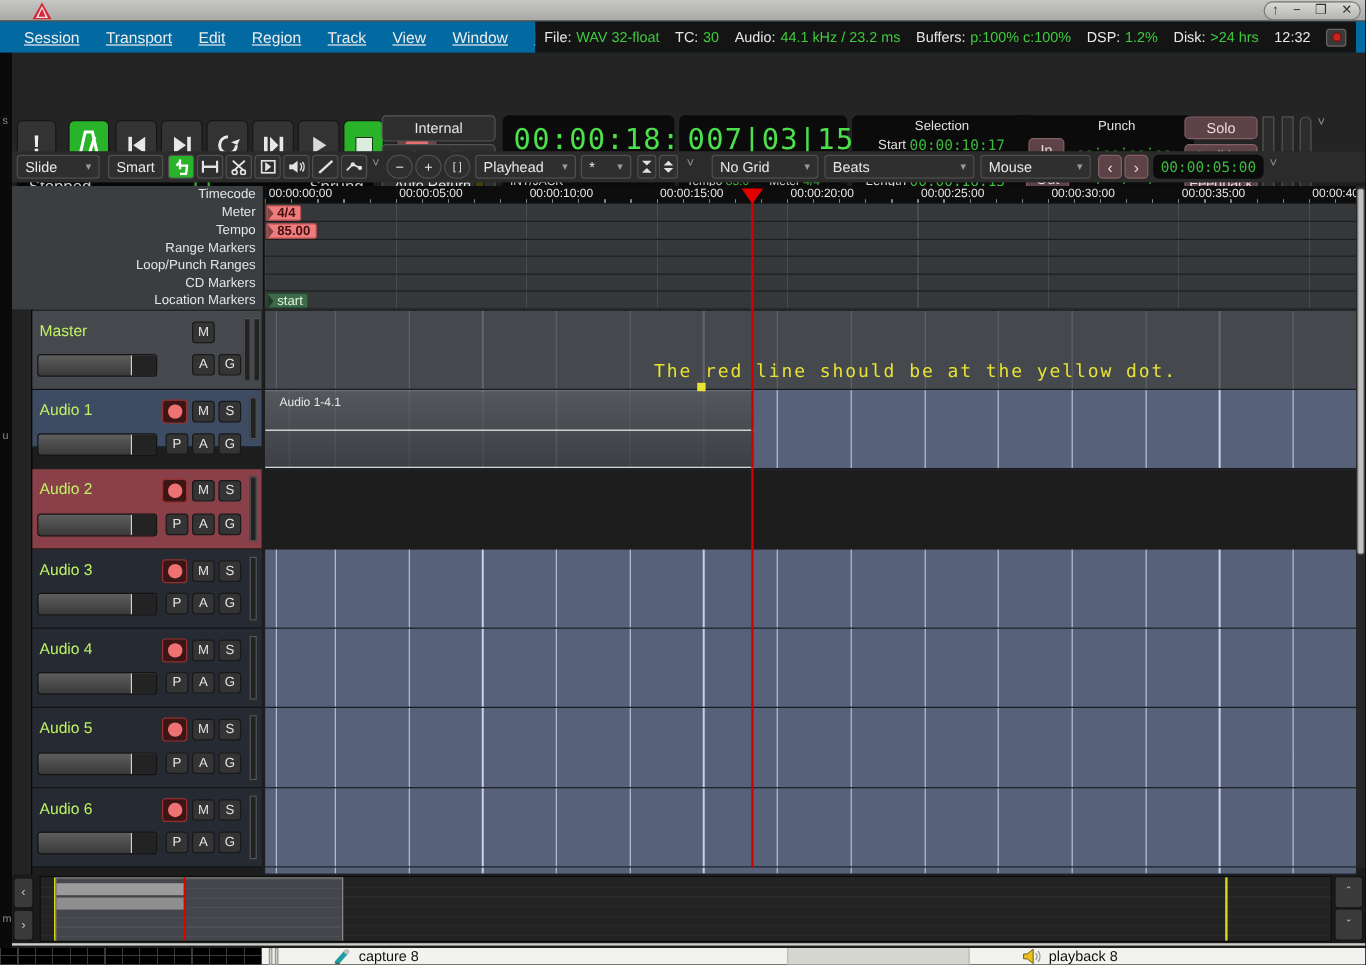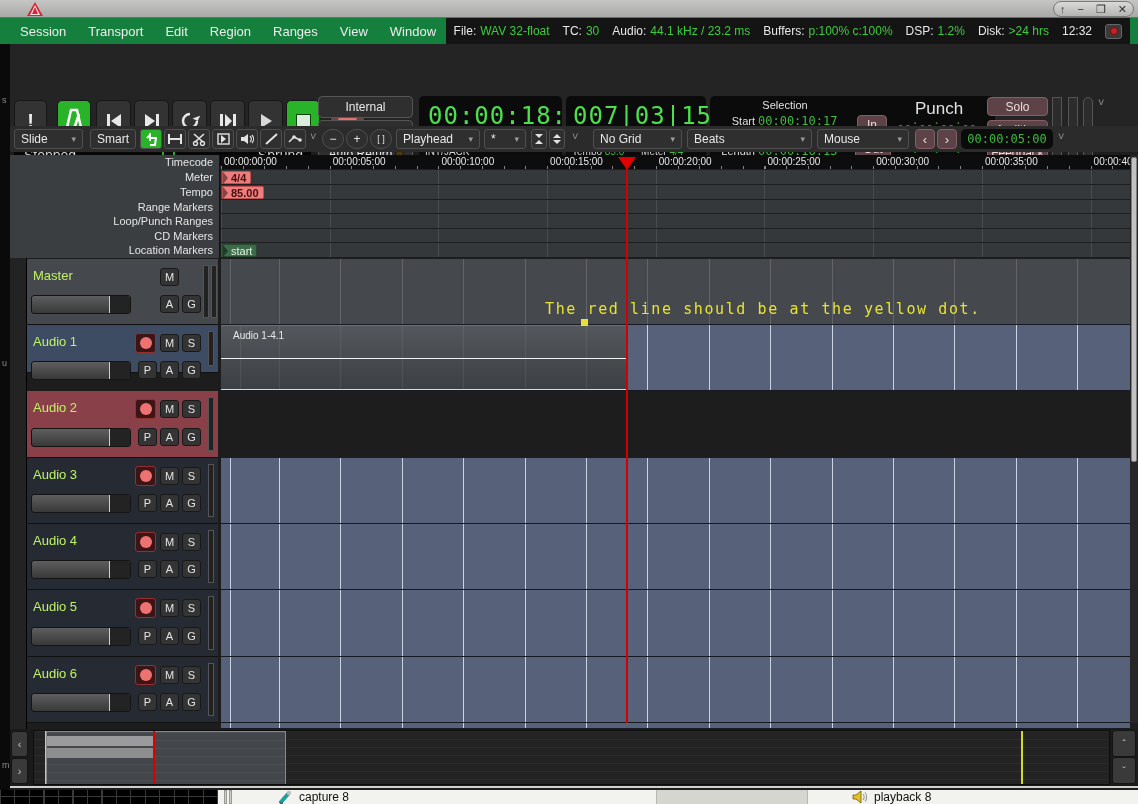--- a/index.html
+++ b/index.html
@@ -17,21 +17,21 @@
     display:flex; align-items:center; }
   .title-text { position:absolute; left:0; right:0; text-align:center;
     font-size:12px; font-weight:bold; color:#1c1c1c; }
   .win-controls { position:absolute; right:4px; top:1px; height:16px;
     background:linear-gradient(#d9d9d7,#b4b4b2); border:1px solid #7a7a78;
     border-radius:8px; display:flex; align-items:center; padding:0 6px; gap:12px; }
   .win-btn { font-size:11px; color:#333; line-height:14px; cursor:default; }
 
   
   .menubar { position:absolute; left:0; top:18px; width:1138px; height:26px;
-    background:#15803d; display:flex; align-items:center; color:#ececec; font-size:13px; }
+    background:#0369a1; display:flex; align-items:center; color:#ececec; font-size:13px;text-decoration:underline; }
   .menus { display:flex; gap:22px; padding-left:20px; }
   .menu-item { cursor:default; }
   .statusbar { position:absolute; right:8px; top:0; height:26px; display:flex;
     align-items:center; gap:13px; font-size:12px; background:#141414; padding:0 8px; }
   .stat { display:flex; gap:4px; white-space:nowrap; }
   .stat .lab { color:#e8e8e8; }
   .stat .val { color:#3dcc3d; }
   .rec-mini { width:17px; height:15px; background:#3a3a3a; border:1px solid #666;
     border-radius:3px; display:flex; align-items:center; justify-content:center; }
   .rec-mini i { width:8px; height:8px; border-radius:50%; background:#c82222; display:block;
@@ -180,21 +180,21 @@
       <span class="win-btn">✕</span>
     </div>
   </div>
 
   <div class="menubar">
     <div class="menus">
       <span class="menu-item">Session</span>
       <span class="menu-item">Transport</span>
       <span class="menu-item">Edit</span>
       <span class="menu-item">Region</span>
-      <span class="menu-item">Ranges</span>
+      <span class="menu-item">Track</span>
       <span class="menu-item">View</span>
       <span class="menu-item">Window</span>
       <span class="menu-item">Help</span>
     </div>
     <div class="statusbar">
       <span class="stat">
           <span class="lab">File:</span>
           <span class="val">WAV 32-float</span>
         </span>
       <span class="stat">
@@ -309,21 +309,21 @@
       <div style="position:absolute;left:0;right:0;top:3px;text-align:center;font-size:11px;color:#e0e0e0">Selection</div>
       <div style="position:absolute;right:105px;top:19px;font-size:11px;color:#e0e0e0">Start</div>
       <div class="mono" style="position:absolute;left:48px;top:18px;font-size:12px;color:#3dbb3d">00:00:10:17</div>
       <div style="position:absolute;right:105px;top:34px;font-size:11px;color:#e0e0e0">End</div>
       <div class="mono" style="position:absolute;left:48px;top:33px;font-size:12px;color:#3dbb3d">00:00:27:00</div>
       <div style="position:absolute;right:105px;top:49px;font-size:11px;color:#e0e0e0">Length</div>
       <div class="mono" style="position:absolute;left:48px;top:48px;font-size:12px;color:#3dbb3d">00:00:16:13</div>
     </div>
 
     <div class="panel" style="left:845px;top:52px;width:150px;height:67px">
-      <div style="position:absolute;left:70px;top:3px;font-size:17px;color:#e0e0e0">Punch</div>
+      <div style="position:absolute;left:70px;top:3px;font-size:11px;color:#e0e0e0">Punch</div>
       <div class="mauvebtn" style="left:12px;top:19px;width:30px;height:20px">
           <span>In</span>
         </div>
       <div class="mauvebtn" style="left:10px;top:43px;width:36px;height:20px">
           <span>Out</span>
         </div>
       <div class="mono" style="position:absolute;left:52px;top:22px;font-size:12px;color:#2f8f2f">--:--:--:--</div>
       <div class="mono" style="position:absolute;left:52px;top:46px;font-size:12px;color:#2f8f2f">--:--:--:--</div>
     </div>
 

